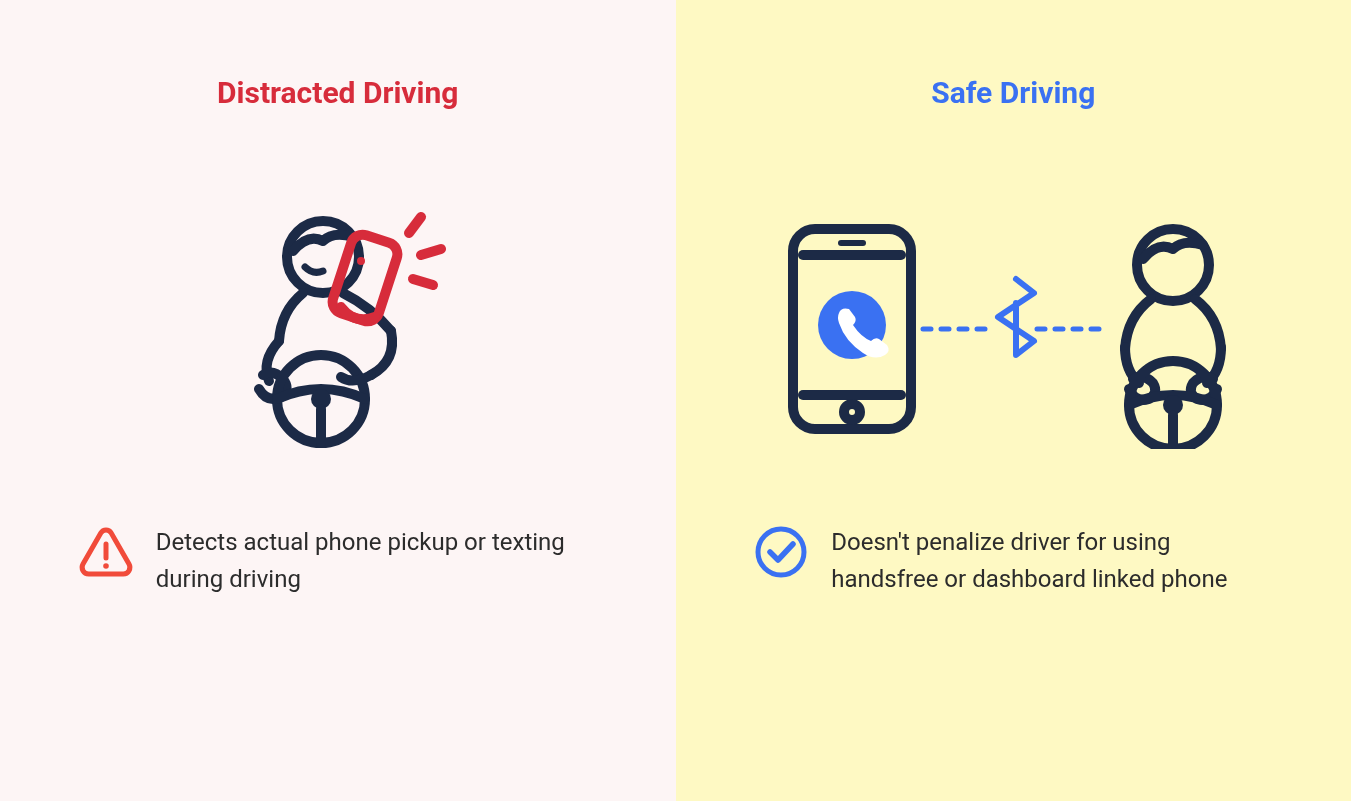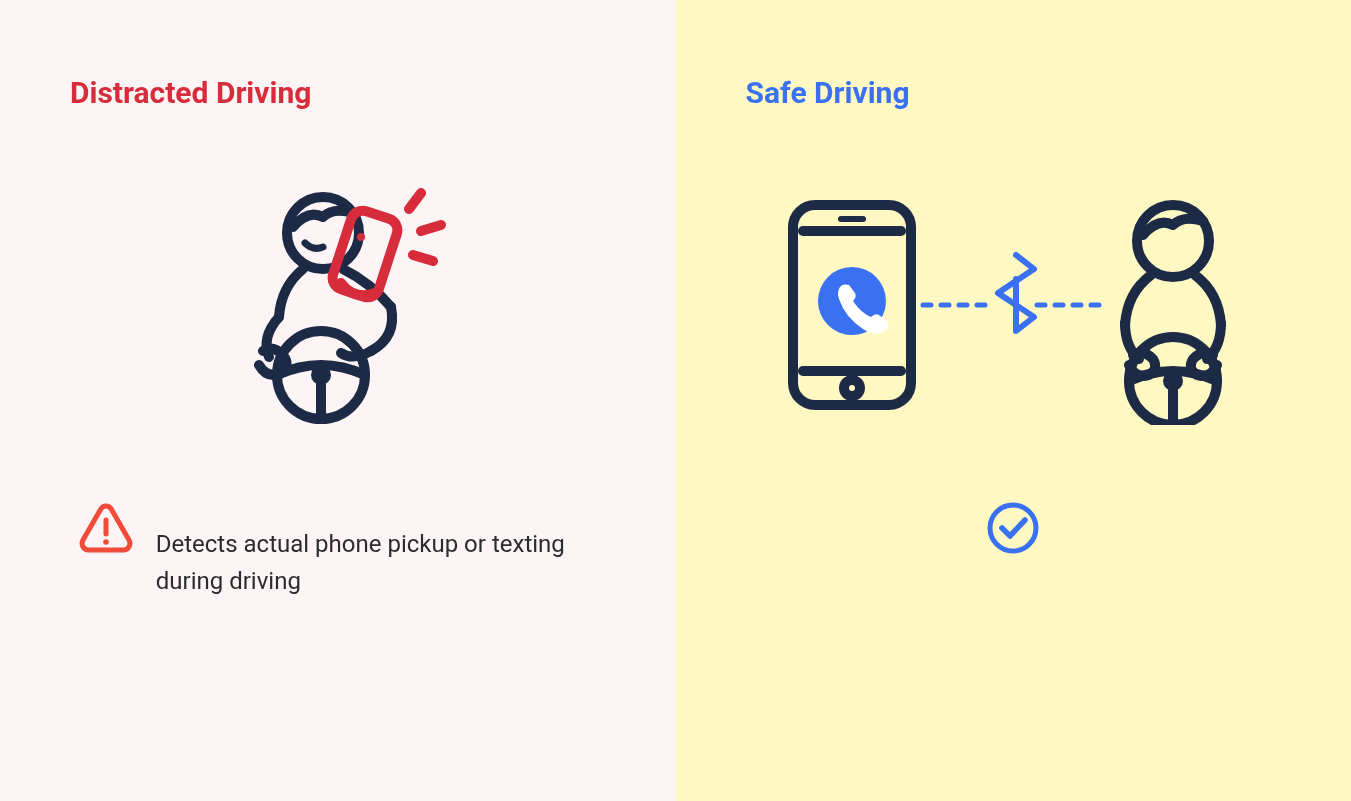--- a/index.html
+++ b/index.html
@@ -19,22 +19,22 @@
   }
   .panel-left {
     background: #fdf5f5;
   }
   .panel-right {
     background: #fef9c3;
   }
   .panel-title {
     font-size: 30px;
     font-weight: 700;
-    text-align: left;
-    margin-bottom: 60px;
+    text-align: center;
+    margin-bottom: 84px;
   }
   .title-red { color: #d72c3b; }
   .title-blue { color: #3a71f2; }
   .illustration {
     flex: 0 0 auto;
     display: flex;
     align-items: center;
     justify-content: center;
     height: 260px;
     margin-bottom: 70px;
@@ -51,21 +51,20 @@
     height: 56px;
     display: flex;
     align-items: center;
     justify-content: center;
   }
   .desc-text {
     font-size: 24px;
     line-height: 1.55;
     color: #2c2c2c;
     font-weight: 400;
-    margin-top: 26px;
   }
 </style>
 </head>
 <body>
 
 <div class="panel panel-left">
   <h2 class="panel-title title-red">Distracted Driving</h2>
 
   <div class="illustration">
 
@@ -165,14 +164,15 @@
     </svg>
   </div>
 
   <div class="desc-row">
     <div class="desc-icon">
       <svg width="56" height="56" viewBox="0 0 56 56">
         <circle cx="28" cy="28" r="23" fill="none" stroke="#3a71f2" stroke-width="5"></circle>
         <path d="M17 28 l8 8 l15 -16" fill="none" stroke="#3a71f2" stroke-width="5.5" stroke-linecap="round" stroke-linejoin="round"></path>
       </svg>
     </div>
+    <p class="desc-text">Doesn't penalize driver for using handsfree or dashboard linked phone</p>
   </div>
 </div>
 
 </body></html>

